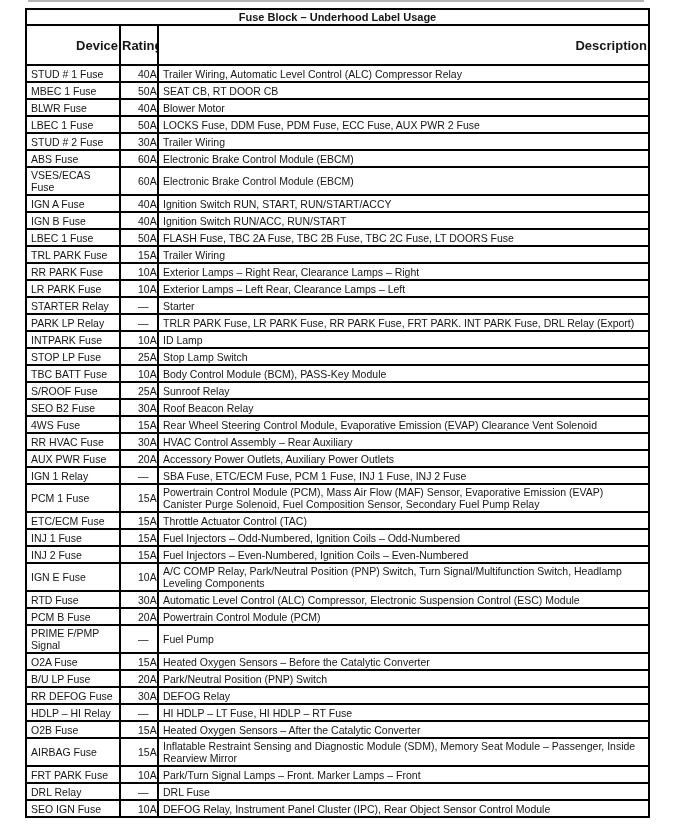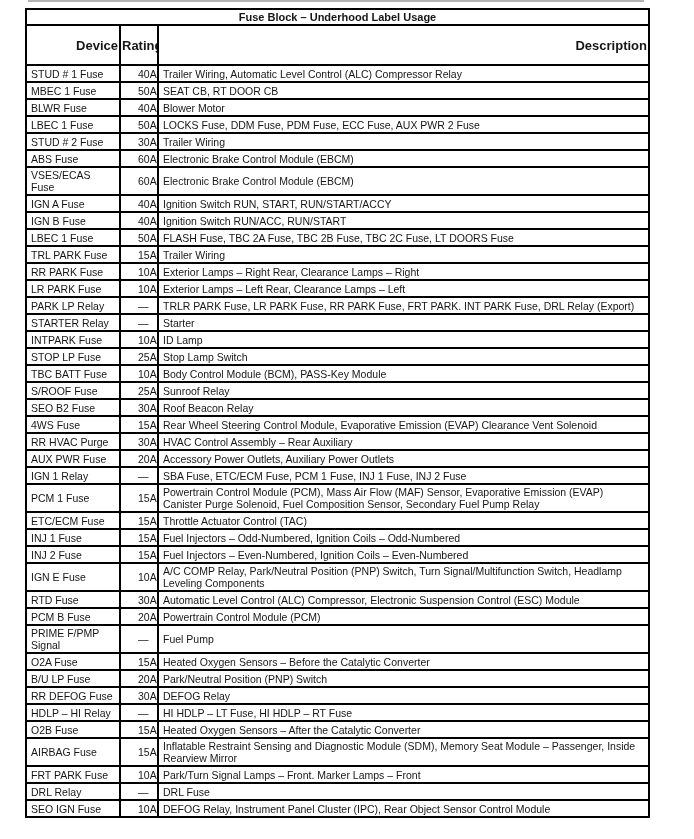--- a/index.html
+++ b/index.html
@@ -152,28 +152,28 @@
           <td class="device-cell">RR PARK Fuse</td>
           <td class="rating-cell">10A</td>
           <td class="description-cell">Exterior Lamps – Right Rear, Clearance Lamps – Right</td>
         </tr>
         <tr>
           <td class="device-cell">LR PARK Fuse</td>
           <td class="rating-cell">10A</td>
           <td class="description-cell">Exterior Lamps – Left Rear, Clearance Lamps – Left</td>
         </tr>
         <tr>
+          <td class="device-cell">STARTER Relay</td>
+          <td class="rating-cell">—</td>
+          <td class="description-cell">Starter</td>
+        </tr>
+        <tr>
           <td class="device-cell">PARK LP Relay</td>
           <td class="rating-cell">—</td>
           <td class="description-cell">TRLR PARK Fuse, LR PARK Fuse, RR PARK Fuse, FRT PARK. INT PARK Fuse, DRL Relay (Export)</td>
-        </tr>
-        <tr>
-          <td class="device-cell">STARTER Relay</td>
-          <td class="rating-cell">—</td>
-          <td class="description-cell">Starter</td>
         </tr>
         <tr>
           <td class="device-cell">INTPARK Fuse</td>
           <td class="rating-cell">10A</td>
           <td class="description-cell">ID Lamp</td>
         </tr>
         <tr>
           <td class="device-cell">STOP LP Fuse</td>
           <td class="rating-cell">25A</td>
           <td class="description-cell">Stop Lamp Switch</td>
@@ -192,21 +192,21 @@
           <td class="device-cell">SEO B2 Fuse</td>
           <td class="rating-cell">30A</td>
           <td class="description-cell">Roof Beacon Relay</td>
         </tr>
         <tr>
           <td class="device-cell">4WS Fuse</td>
           <td class="rating-cell">15A</td>
           <td class="description-cell">Rear Wheel Steering Control Module, Evaporative Emission (EVAP) Clearance Vent Solenoid</td>
         </tr>
         <tr>
-          <td class="device-cell">RR HVAC Purge</td>
+          <td class="device-cell">RR HVAC Fuse</td>
           <td class="rating-cell">30A</td>
           <td class="description-cell">HVAC Control Assembly – Rear Auxiliary</td>
         </tr>
         <tr>
           <td class="device-cell">AUX PWR Fuse</td>
           <td class="rating-cell">20A</td>
           <td class="description-cell">Accessory Power Outlets, Auxiliary Power Outlets</td>
         </tr>
         <tr>
           <td class="device-cell">IGN 1 Relay</td>

